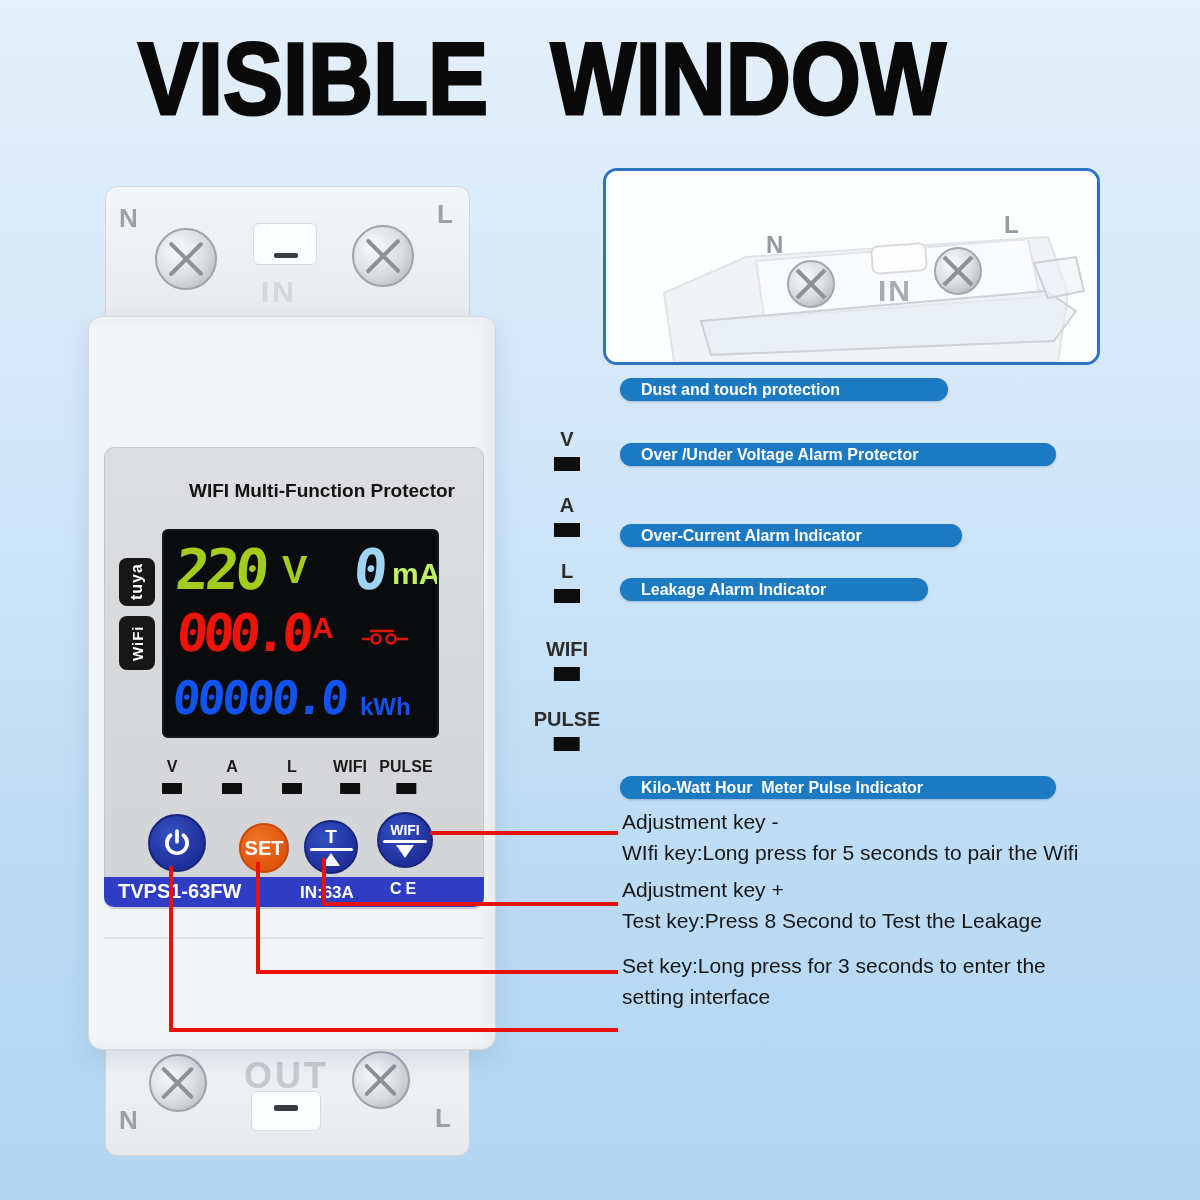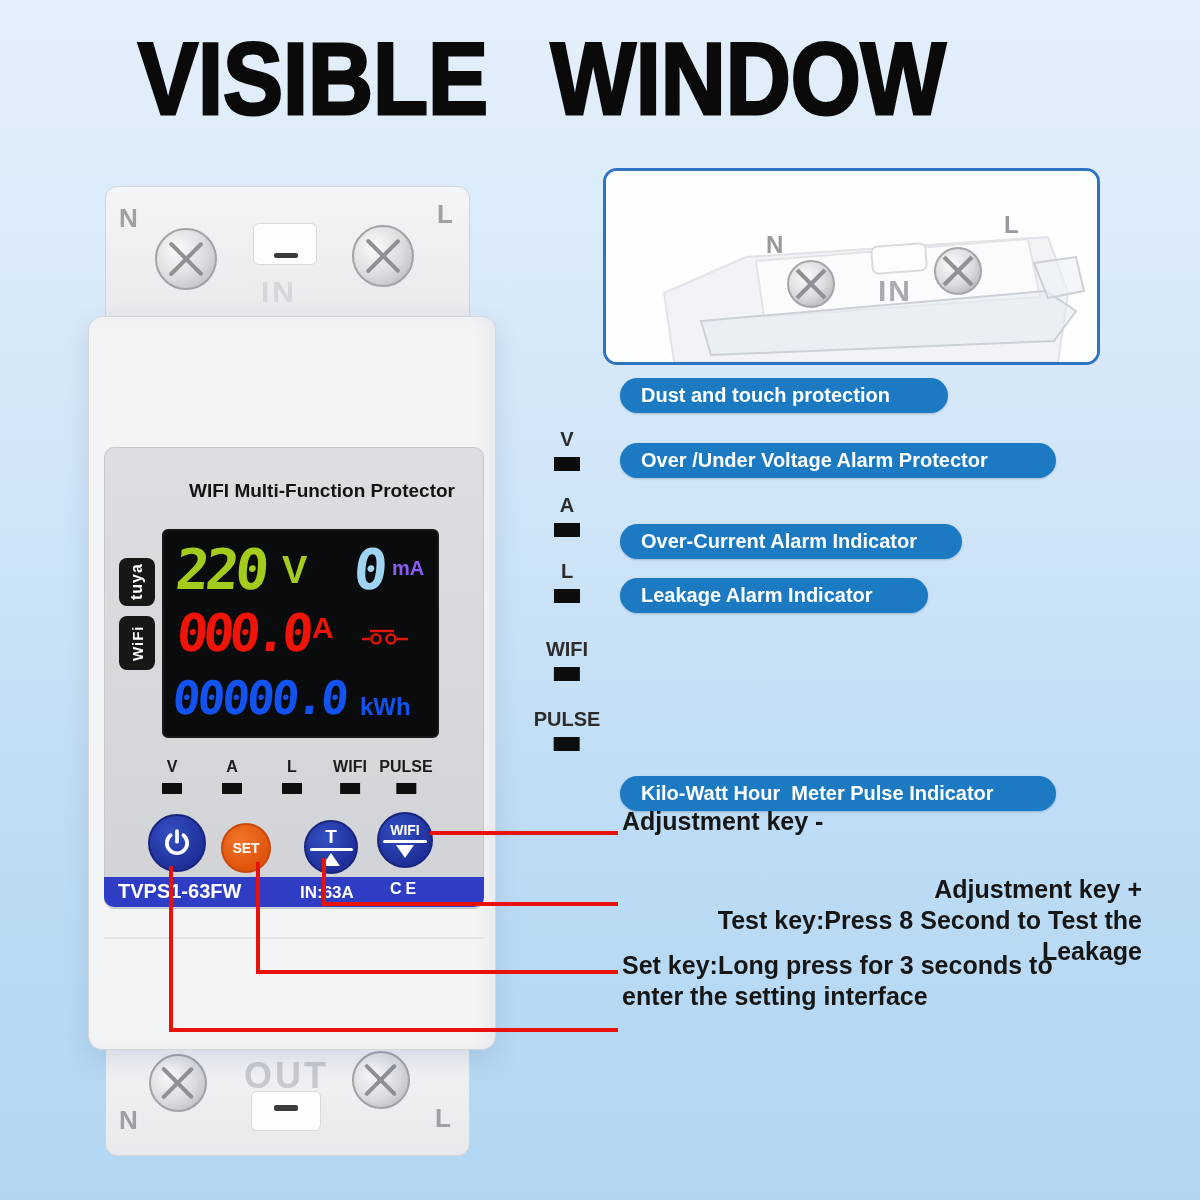--- a/index.html
+++ b/index.html
@@ -99,33 +99,33 @@
   .seam { position:absolute; left:15px; top:620px; width:380px; height:2px; background:#e2e4e7; }
 
   
   .inset {
     position:absolute; left:603px; top:168px; width:497px; height:197px;
     background:#fdfefe; border:3px solid #2e72c4; border-radius:14px; overflow:hidden; z-index:2;
   }
 
   
   .pill {
-    position:absolute; left:620px; height:35px; background:#1b7ac2; border-radius:18px;
-    color:#fff; font-weight:bold; font-size:20px; display:flex; align-items:center;
+    position:absolute; left:620px; height:23px; background:#1b7ac2; border-radius:18px;
+    color:#fff; font-weight:bold; font-size:16px; display:flex; align-items:center;
     padding-left:21px; z-index:3; box-shadow:0 1px 2px rgba(20,60,110,.25);text-align:right;
   }
   .pill span { white-space:pre; }
 
   .mini-ind { position:absolute; transform:translateX(-50%); text-align:center; z-index:3; }
   .mini-ind .lbl { font-size:20px; font-weight:600; color:#2c2c2c; }
   .mini-ind .sq { width:26px; height:14px; background:#0d0d0d; margin:6px auto 0; }
 
   
   .rl { position:absolute; background:#e8120a; z-index:60; }
-  .anno { position:absolute; left:622px; color:#161616; font-weight:bold; font-size:25px; line-height:31px; z-index:55; }
+  .anno { position:absolute; left:622px; color:#161616; font-weight:normal; font-size:21px; line-height:31px; z-index:55; }
 
   svg text { font-family:"Liberation Sans", sans-serif; }
 </style>
 </head>
 <body>
 
 <div id="canvas">
 
   <div class="main-title">VISIBLE  WINDOW</div>
 
@@ -152,21 +152,21 @@
   <div class="device-body">
     <div class="face-panel">
 
       <div class="panel-title">WIFI Multi-Function Protector</div>
 
       <div class="lcd">
 
         <div class="abs seg" style="left:12px; top:6px; font-size:56px; color:#a4cc1c; letter-spacing:-4px;">220</div>
         <div class="abs lcd-unit" style="left:118px; top:18px; font-size:38px; color:#a4cc1c;">V</div>
         <div class="abs seg" style="left:190px; top:6px; font-size:56px; color:#9fd4f2;">0</div>
-        <div class="abs lcd-unit" style="left:228px; top:26px; font-size:20px; color:#8b5cf6;">mA</div>
+        <div class="abs lcd-unit" style="left:228px; top:26px; font-size:30px; color:#bef264;">mA</div>
 
         <div class="abs seg" style="left:13px; top:72px; font-size:52px; color:#f01408; letter-spacing:-5px;">000.0</div>
         <div class="abs lcd-unit" style="left:148px; top:80px; font-size:30px; color:#f01408;">A</div>
         <svg class="abs" style="left:198px; top:96px;" width="46" height="20" viewBox="0 0 46 20">
           <g stroke="#e01408" stroke-width="2.6" fill="none">
             <line x1="0" y1="12" x2="8" y2="12"></line>
             <circle cx="14" cy="12" r="4.5"></circle>
             <circle cx="29" cy="12" r="4.5"></circle>
             <line x1="35" y1="12" x2="46" y2="12"></line>
             <line x1="8" y1="4" x2="32" y2="4"></line>
@@ -202,21 +202,21 @@
       </div>
 
       <div class="pbtn btn-blue" style="left:43px; top:366px; width:58px; height:58px;">
         <svg width="32" height="32" viewBox="0 0 24 24">
           <g stroke="#fff" stroke-width="2.8" fill="none" stroke-linecap="round">
             <line x1="12" y1="3" x2="12" y2="11"></line>
             <path d="M7.2 6.2 a7.6 7.6 0 1 0 9.6 0"></path>
           </g>
         </svg>
       </div>
-      <div class="pbtn btn-orange" style="left:116px; top:375px; width:50px; height:50px; font-size:14px; font-weight:bold;">SET</div>
+      <div class="pbtn btn-orange" style="left:134px; top:375px; width:50px; height:50px; font-size:20px; font-weight:bold;">SET</div>
       <div class="pbtn btn-blue" style="left:199px; top:372px; width:54px; height:54px;">
         <div style="font-size:19px; font-weight:bold; line-height:18px;">T</div>
         <div class="btn-divider"></div>
         <div class="tri-up"></div>
       </div>
       <div class="pbtn btn-blue" style="left:272px; top:364px; width:56px; height:56px;">
         <div style="font-size:14px; font-weight:bold; line-height:15px;">WIFI</div>
         <div class="btn-divider"></div>
         <div class="tri-down"></div>
       </div>
@@ -297,22 +297,23 @@
   <div class="rl" style="left:430px; top:831px; width:188px; height:4px;"></div>
   <div class="rl" style="left:322px; top:858px; width:4px; height:48px;"></div>
   <div class="rl" style="left:322px; top:902px; width:296px; height:4px;"></div>
   <div class="rl" style="left:256px; top:862px; width:4px; height:112px;"></div>
   <div class="rl" style="left:256px; top:970px; width:362px; height:4px;"></div>
   <div class="rl" style="left:169px; top:866px; width:4px; height:166px;"></div>
   <div class="rl" style="left:169px; top:1028px; width:449px; height:4px;"></div>
 
   <div class="anno" style="top:806px; width:520px;">
     <div>Adjustment key -</div>
-  </div>
-  <div class="anno" style="top:874px; width:520px;text-align:right;">
+    <div>WIfi key:Long press for 5 seconds to pair the Wifi</div>
+  </div>
+  <div class="anno" style="top:874px; width:520px;">
     <div>Adjustment key +</div>
     <div>Test key:Press 8 Second to Test the Leakage</div>
   </div>
   <div class="anno" style="top:950px; width:480px;">
     <div>Set key:Long press for 3 seconds to enter the setting interface</div>
   </div>
 
 </div>
 
 </body></html>

